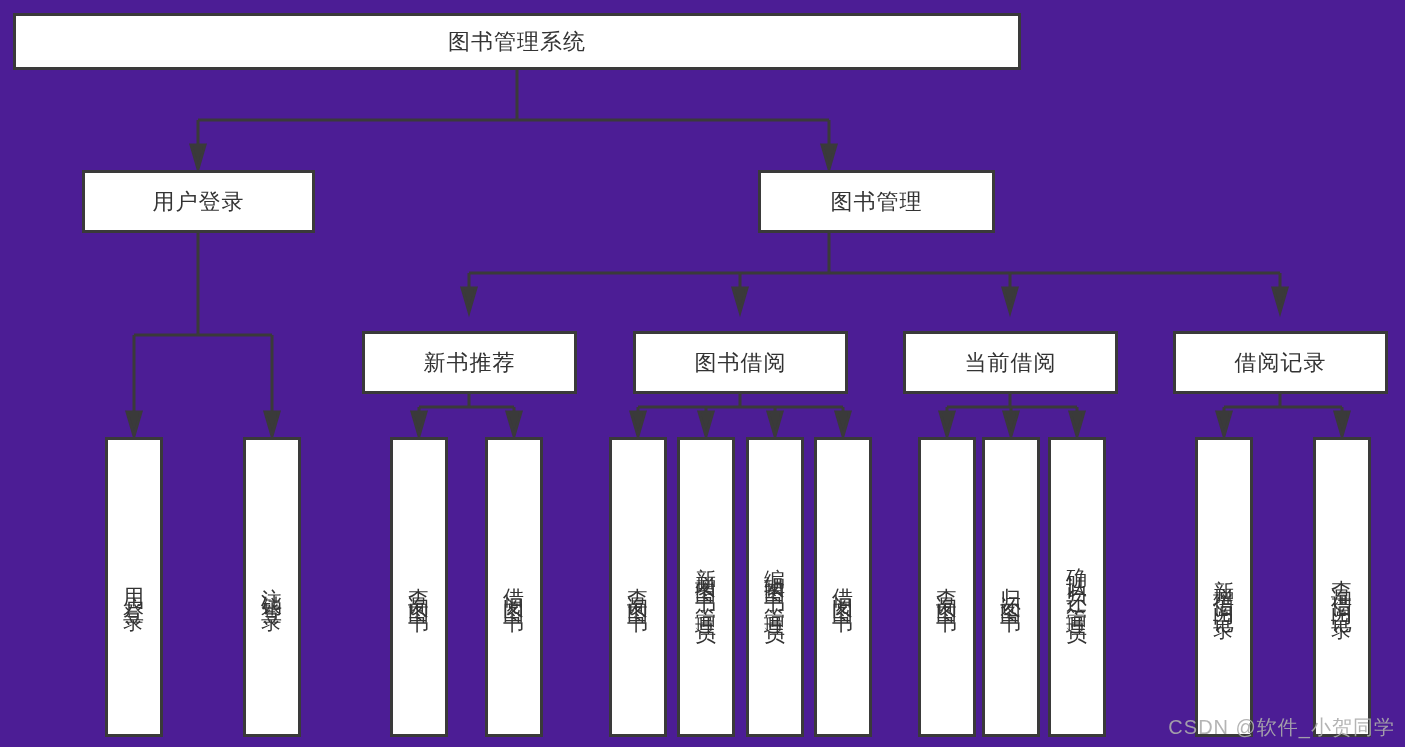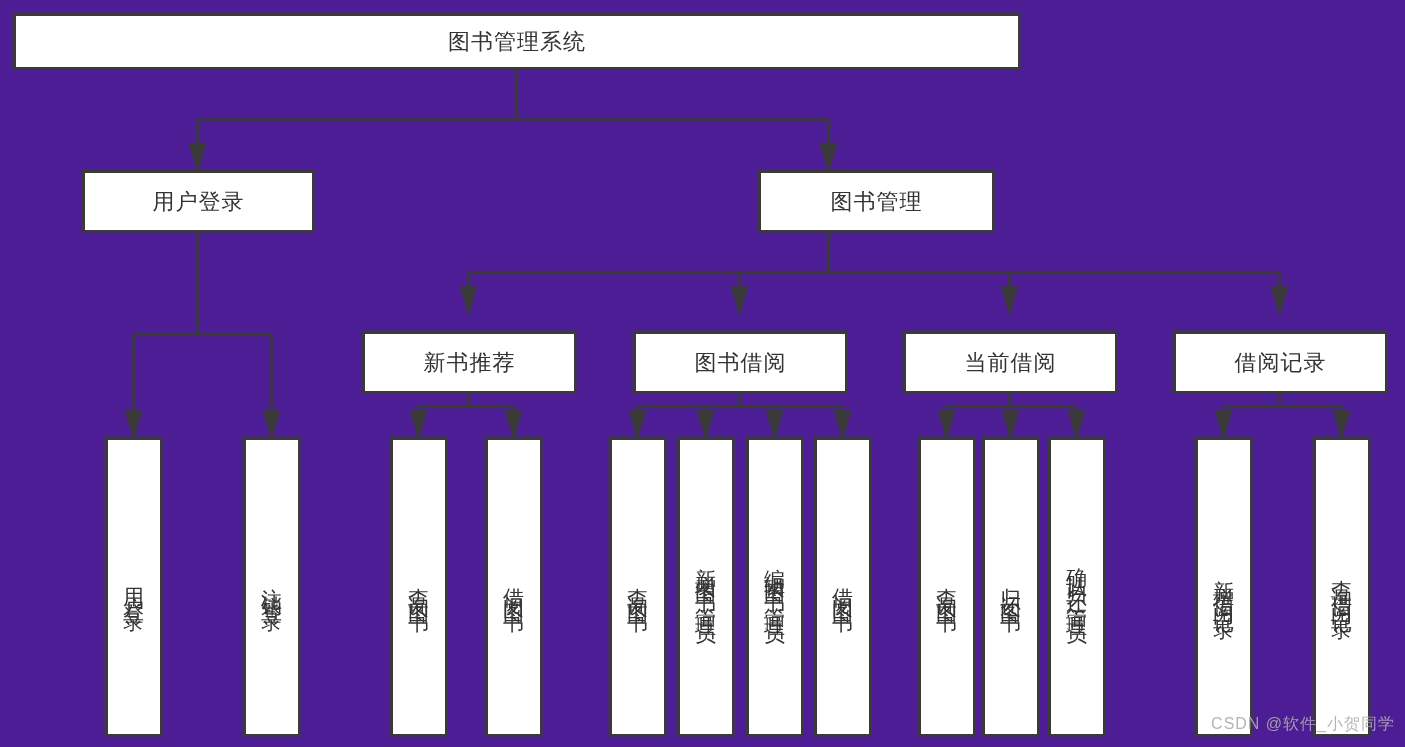--- a/index.html
+++ b/index.html
@@ -36,21 +36,21 @@
     text-orientation:mixed;
     font-size:21px;
     letter-spacing:8px;
     line-height:1;
     white-space:nowrap;
   }
   .watermark{
     position:absolute;
     right:10px;top:714px;
     z-index:5;
-    font-size:16px;
+    font-size:20px;
     color:rgba(172,172,172,0.9);
     letter-spacing:1px;
     white-space:nowrap;
   }
 </style>
 </head>
 <body>
 
 <div class="canvas">
 

